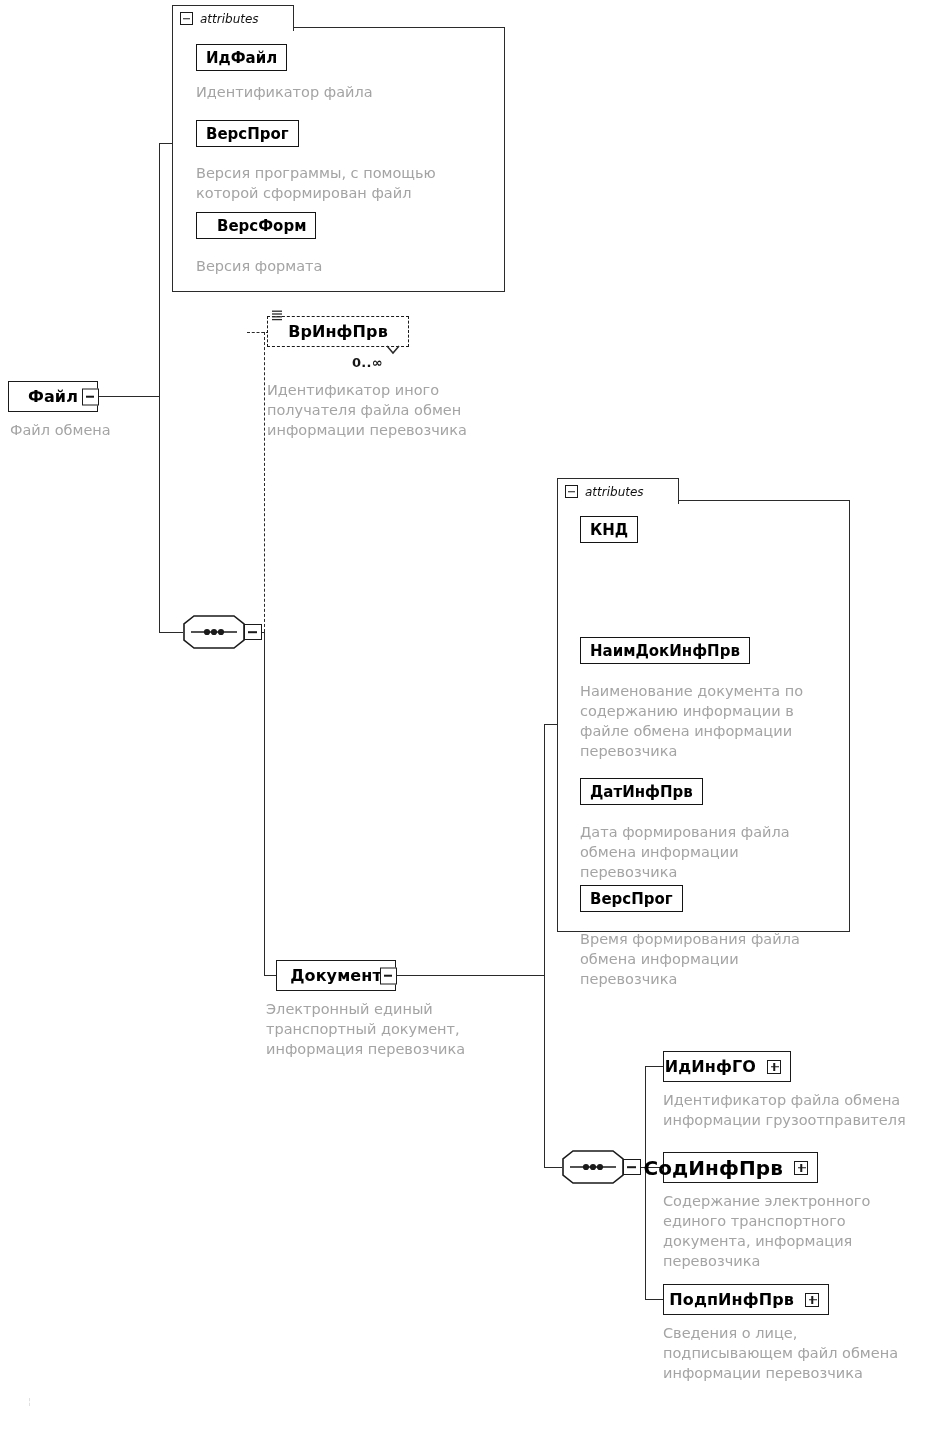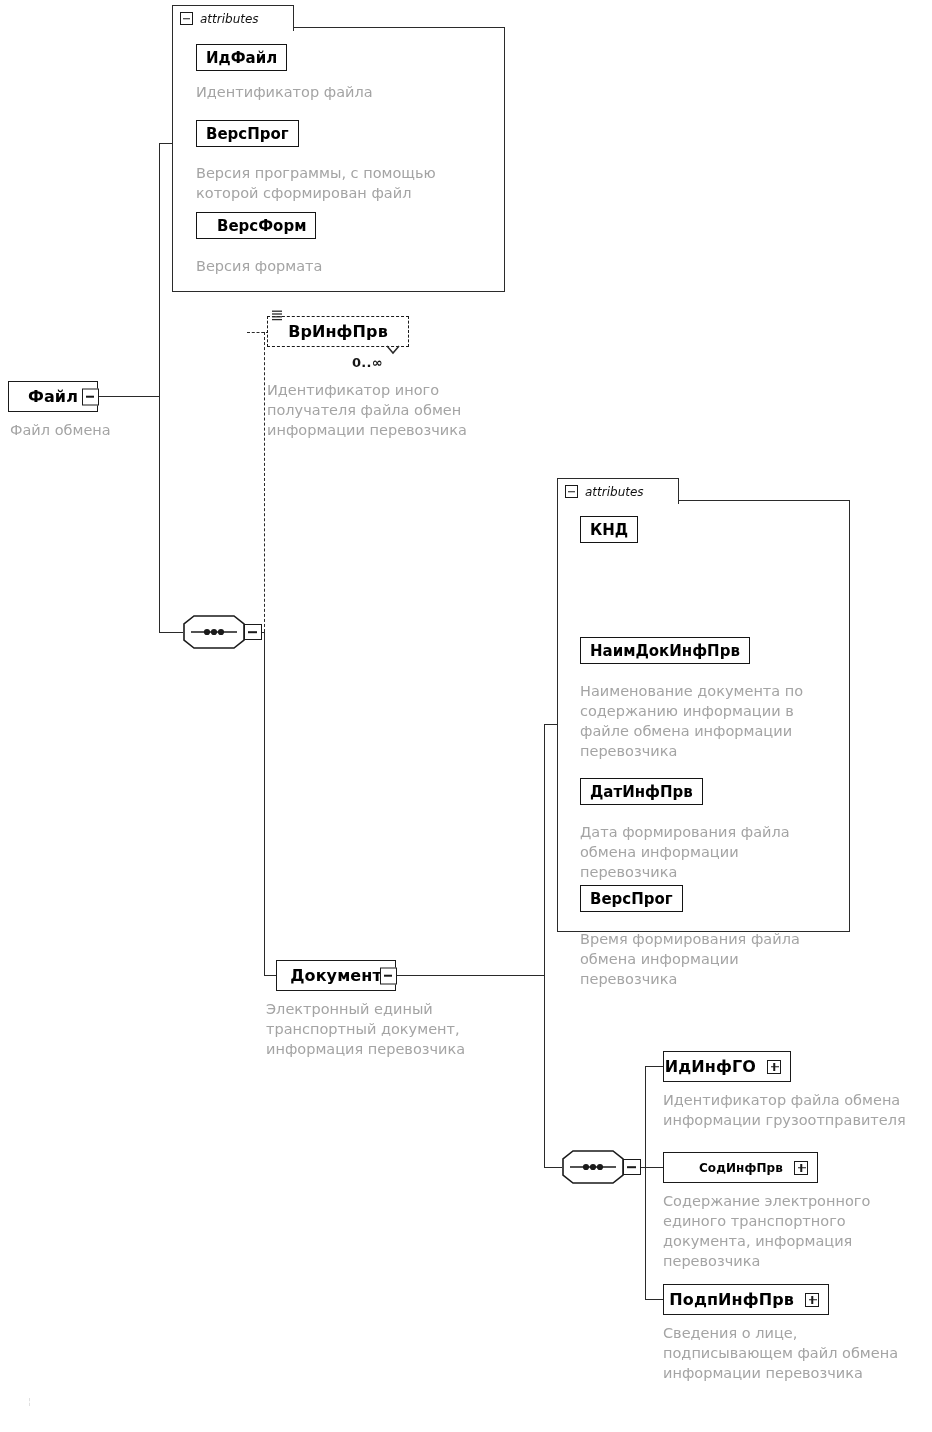--- a/index.html
+++ b/index.html
@@ -397,21 +397,21 @@
     <span class="seq-tail"></span>
   </div>
 
   <div class="node shadow" style="left:663px; top:1051px; width:128px; height:31px; font-size:16px; flex-direction:row-reverse; justify-content:flex-start;">
     <span class="inline-toggle plus" style="margin:0 9px 0 2px;"></span>
     <span class="lbl">ИдИнфГО</span>
   </div>
   <div class="desc" style="left:663px; top:1090px; width:275px;">Идентификатор файла обмена
 информации грузоотправителя</div>
 
-  <div class="node shadow" style="left:663px; top:1152px; width:155px; height:31px; font-size:12px; flex-direction:row-reverse; justify-content:flex-start;">
+  <div class="node shadow" style="left:663px; top:1152px; width:155px; height:31px; font-size:20px; flex-direction:row-reverse; justify-content:flex-start;">
     <span class="inline-toggle plus" style="margin:0 9px 0 2px;"></span>
     <span class="lbl">СодИнфПрв</span>
   </div>
   <div class="desc" style="left:663px; top:1191px; width:275px;">Содержание электронного
 единого транспортного
 документа, информация
 перевозчика</div>
 
   <div class="node shadow" style="left:663px; top:1284px; width:166px; height:31px; font-size:16px; flex-direction:row-reverse; justify-content:flex-start;">
     <span class="inline-toggle plus" style="margin:0 9px 0 2px;"></span>

